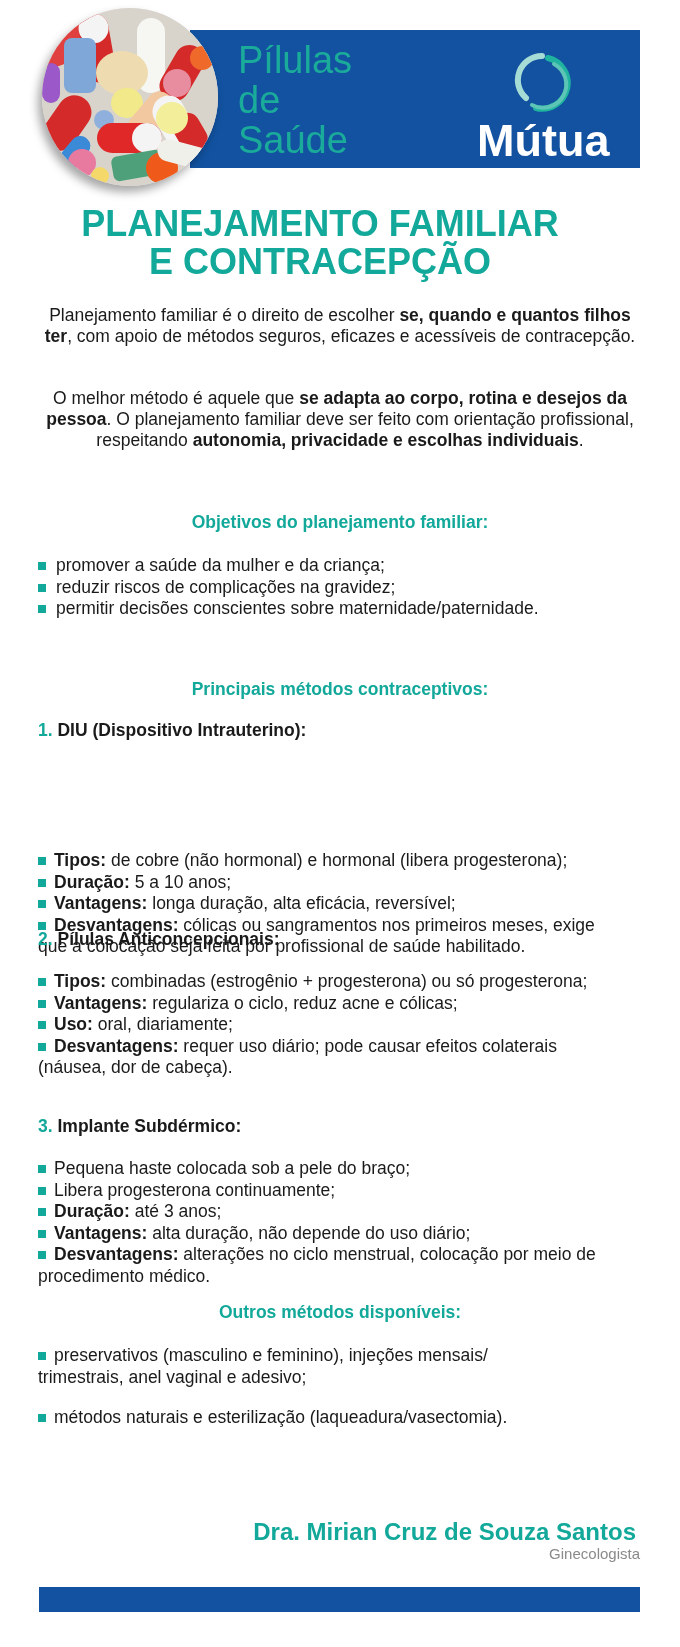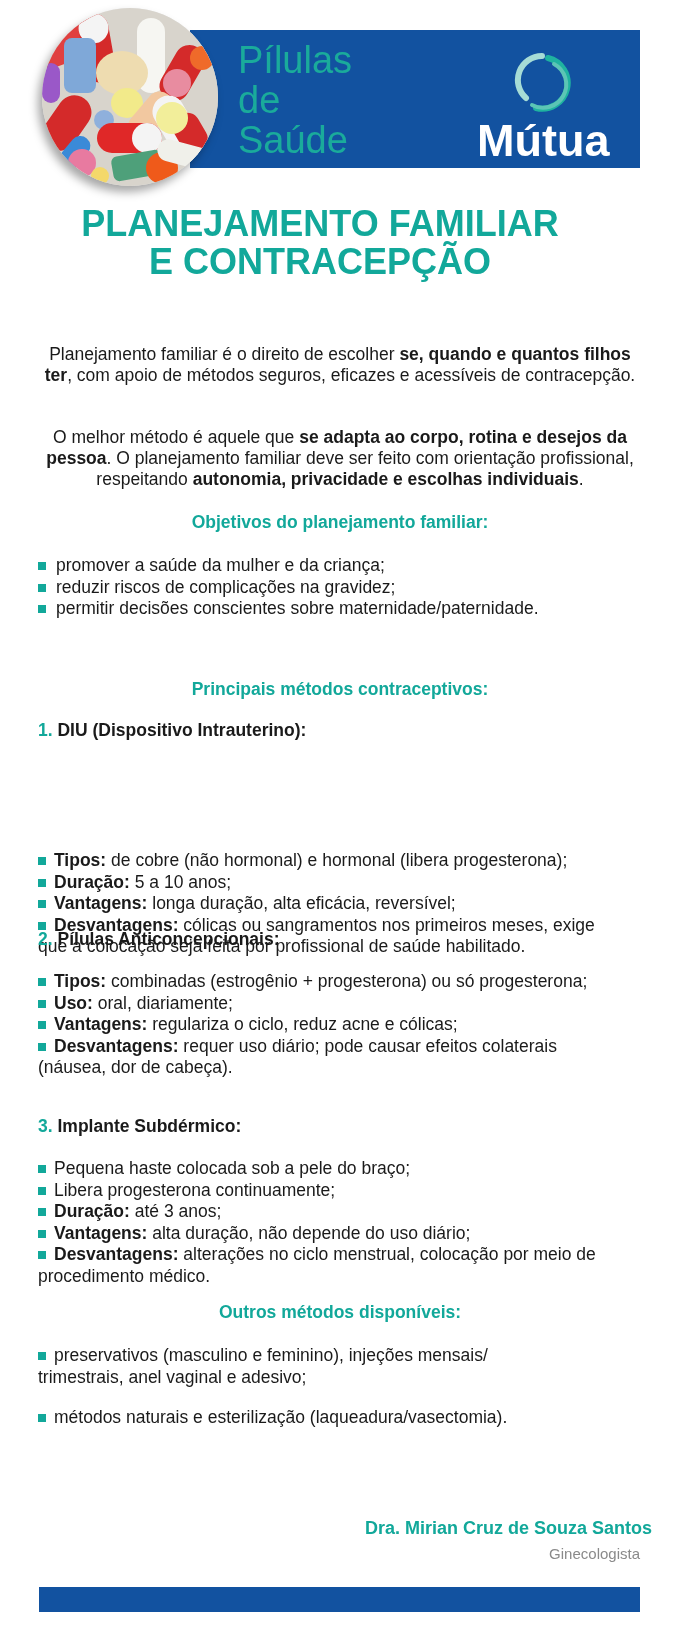--- a/index.html
+++ b/index.html
@@ -13,38 +13,38 @@
   #brand-title { position:absolute; left:238px; top:40px; font-size:38px; line-height:40px;
                  color:#1aab9b; font-weight:normal; }
   #brand-title div { white-space:nowrap; }
   #logo-ring { position:absolute; left:514px; top:50px; width:62px; height:62px; }
   #logo-text { position:absolute; left:477px; top:115px; font-size:45px; font-weight:bold; color:#ffffff; letter-spacing:0px; }
 
   
   #page-title { position:absolute; left:0; top:205px; width:640px; text-align:center;
                 font-size:36px; line-height:38px; font-weight:bold; color:#12a89a; }
 
-  .para { position:absolute; left:38px; width:604px; text-align:center; font-size:17.5px; line-height:21px; color:#1a1a1a;margin-top:39px; }
+  .para { position:absolute; left:38px; width:604px; text-align:center; font-size:17.5px; line-height:21px; color:#1a1a1a; }
   .para b { font-weight:bold; }
 
   .section-head { position:absolute; left:0; width:680px; text-align:center; font-size:17.5px; font-weight:bold; color:#12a89a; }
 
   .list { position:absolute; left:38px; width:610px; font-size:17.5px; line-height:21.5px; margin:0; padding:0; list-style:none; }
   .list li { position:relative; }
   .bullet { display:inline-block; width:8px; height:8px; background:#12a89a; margin-right:10px; vertical-align:1px; }
 
   .method-head { position:absolute; left:38px; font-size:17.5px; font-weight:bold; color:#1a1a1a; }
   .method-head .num { color:#12a89a; }
 
   .detail { position:absolute; left:38px; width:560px; font-size:17.5px; line-height:21.5px; }
   .detail div { margin:0; }
   .detail b { font-weight:bold; }
   .detail .bullet { margin-right:8px; }
 
-  #author-name { position:absolute; right:28px; top:1518px; font-size:18px; font-weight:bold; color:#12a89a; }
+  #author-name { position:absolute; right:44px; top:1518px; font-size:24px; font-weight:bold; color:#12a89a; }
   #author-role { position:absolute; right:40px; top:1545px; font-size:15px; color:#8a8a8a; }
   #footer-bar { position:absolute; left:39px; top:1587px; width:601px; height:25px; background:#1252a0; }
 </style>
 </head>
 <body>
 
 <div id="header-bar"></div>
 <div id="pill-circle">
   <svg width="176" height="178" viewBox="0 0 176 178">
     <rect width="176" height="178" fill="#d8d4cc"></rect>
@@ -118,22 +118,22 @@
   <div><span class="bullet"></span><b>Duração:</b><span> 5 a 10 anos;</span></div>
   <div><span class="bullet"></span><b>Vantagens:</b><span> longa duração, alta eficácia, reversível;</span></div>
   <div><span class="bullet"></span><b>Desvantagens:</b><span> cólicas ou sangramentos nos primeiros meses, exige que a colocação seja feita por profissional de saúde habilitado.</span></div>
 </div>
 
 <div class="method-head" style="top:929px;">
   <span class="num">2.</span> <span>Pílulas Anticoncepcionais:</span>
 </div>
 <div class="detail" style="top:971px;">
   <div><span class="bullet"></span><b>Tipos:</b><span> combinadas (estrogênio + progesterona) ou só progesterona;</span></div>
+  <div><span class="bullet"></span><b>Vantagens:</b><span> regulariza o ciclo, reduz acne e cólicas;</span></div>
   <div><span class="bullet"></span><b>Uso:</b><span> oral, diariamente;</span></div>
-  <div><span class="bullet"></span><b>Vantagens:</b><span> regulariza o ciclo, reduz acne e cólicas;</span></div>
   <div><span class="bullet"></span><b>Desvantagens:</b><span> requer uso diário; pode causar efeitos colaterais (náusea, dor de cabeça).</span></div>
 </div>
 
 <div class="method-head" style="top:1116px;">
   <span class="num">3.</span> <span>Implante Subdérmico:</span>
 </div>
 <div class="detail" style="top:1158px; width:600px;">
   <div><span class="bullet"></span><span>Pequena haste colocada sob a pele do braço;</span></div>
   <div><span class="bullet"></span><span>Libera progesterona continuamente;</span></div>
   <div><span class="bullet"></span><b>Duração:</b><span> até 3 anos;</span></div>

